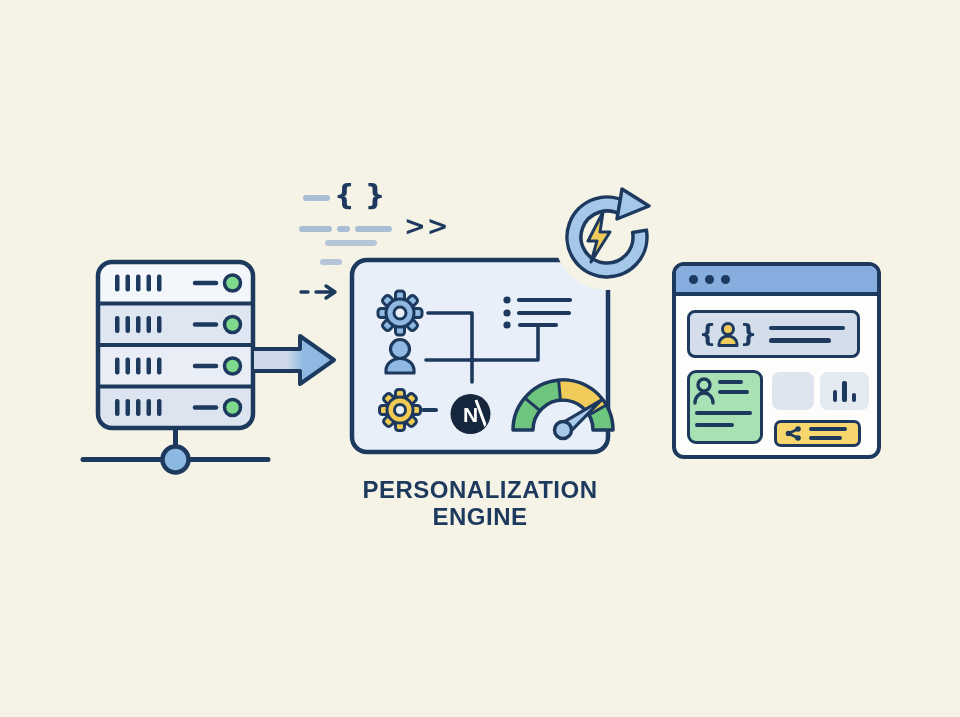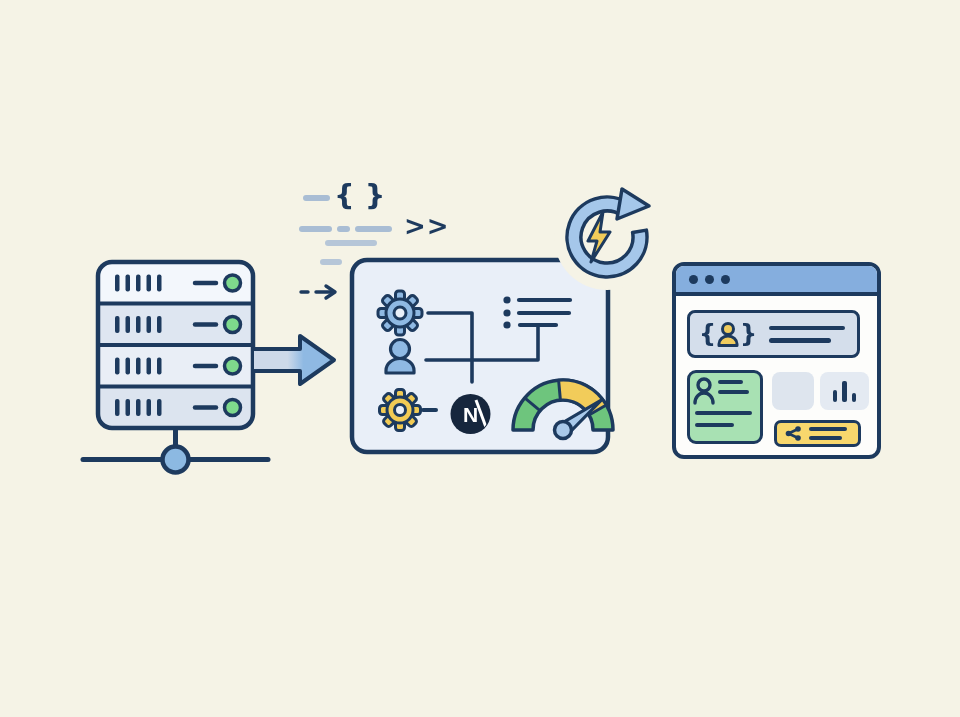--- a/index.html
+++ b/index.html
@@ -276,15 +276,17 @@
         <div style="display:flex;flex-direction:column;gap:5px;">
           <div class="tline" style="width:38px;height:4px;"></div>
           <div class="tline" style="width:33px;height:4px;"></div>
         </div>
       </div>
 
     </div>
   </div>
 
   <div id="engine-title">
+    <div>PERSONALIZATION</div>
+    <div>ENGINE</div>
   </div>
 
 </div>
 
 </body></html>

